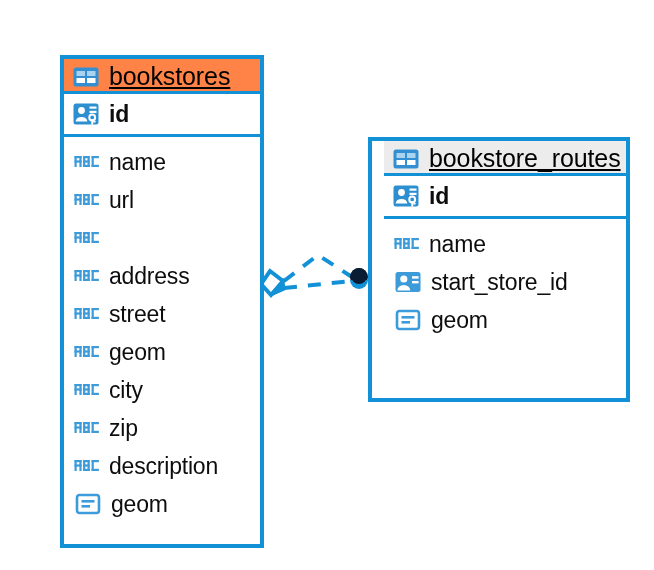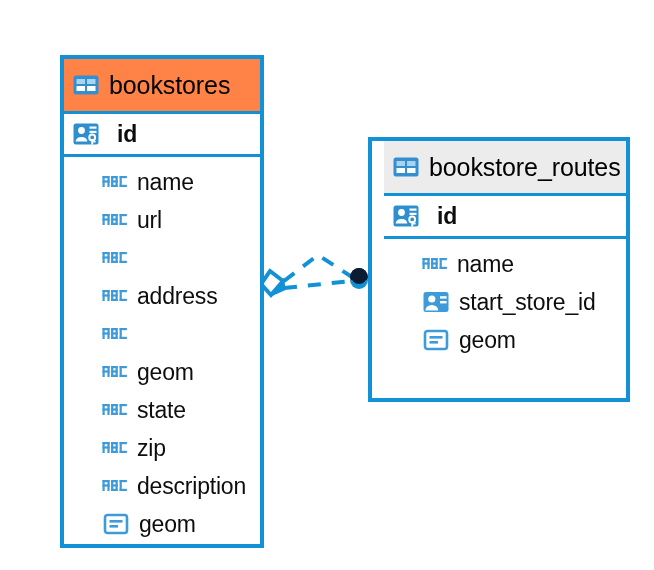--- a/index.html
+++ b/index.html
@@ -23,62 +23,62 @@
   
   .entity {
     position: absolute;
     box-sizing: border-box;
     border: 4px solid #1391d6;
     background: #ffffff;
   }
 
   .entity-header {
     display: flex;
-    align-items: center;
+    align-items: flex-end;
     box-sizing: border-box;
-    height: 52px;
+    height: 32px;
     padding-left: 8px;
     gap: 9px;
+    text-decoration: underline;
   }
   .entity-header.accent-orange { background: #ff8347; }
   .entity-header.accent-gray   { background: #ececec; }
 
   .entity-title {
     font-size: 25px;
     color: #000000;
     letter-spacing: -0.1px;
     white-space: nowrap;
   }
 
   .pk-row {
     display: flex;
     align-items: center;
     box-sizing: border-box;
     height: 46px;
     padding-left: 8px;
-    gap: 17px;
+    gap: 9px;
     border-top: 3px solid #1391d6;
     border-bottom: 3px solid #1391d6;
     background: #ffffff;
   }
   .pk-row .field-label {
     font-weight: bold;
   }
 
   .field-list {
     padding: 6px 0 6px 0;
   }
 
   .field-row {
     display: flex;
     align-items: center;
     height: 38px;
     padding-left: 10px;
     gap: 9px;
-    margin-left: 28px;
   }
 
   .field-label {
     font-size: 23px;
     color: #0d0d0d;
     white-space: nowrap;
     letter-spacing: -0.2px;
   }
 
   
@@ -257,20 +257,21 @@
               <rect x="9.1" y="4" width="6.6" height="2.2"></rect>
                 <rect x="9.1" y="8.4" width="6.6" height="2.2"></rect>
               <rect x="9.1" y="12.8" width="6.6" height="2.2"></rect>
                 <rect x="13.5" y="4" width="2.2" height="11"></rect>
               <rect x="17.6" y="4" width="2.2" height="11"></rect>
               <rect x="17.6" y="4" width="7.3" height="2.2"></rect>
                 <rect x="17.6" y="12.8" width="7.3" height="2.2"></rect>
             </g>
           </svg>
         </span>
+        <span class="field-label">street</span>
       </div>
 
       <div class="field-row">
         <span class="icon icon-abc">
           <svg width="26" height="20" viewBox="0 0 26 20" xmlns="http://www.w3.org/2000/svg">
             <g fill="#3d9bd9">
               <rect x="0.5" y="4" width="2.2" height="11"></rect>
                 <rect x="5.4" y="4" width="2.2" height="11"></rect>
               <rect x="0.5" y="4" width="7.1" height="2.2"></rect>
                 <rect x="0.5" y="8.4" width="7.1" height="2.2"></rect>
@@ -300,21 +301,21 @@
               <rect x="9.1" y="4" width="6.6" height="2.2"></rect>
                 <rect x="9.1" y="8.4" width="6.6" height="2.2"></rect>
               <rect x="9.1" y="12.8" width="6.6" height="2.2"></rect>
                 <rect x="13.5" y="4" width="2.2" height="11"></rect>
               <rect x="17.6" y="4" width="2.2" height="11"></rect>
               <rect x="17.6" y="4" width="7.3" height="2.2"></rect>
                 <rect x="17.6" y="12.8" width="7.3" height="2.2"></rect>
             </g>
           </svg>
         </span>
-        <span class="field-label">state</span>
+        <span class="field-label">city</span>
       </div>
 
       <div class="field-row">
         <span class="icon icon-abc">
           <svg width="26" height="20" viewBox="0 0 26 20" xmlns="http://www.w3.org/2000/svg">
             <g fill="#3d9bd9">
               <rect x="0.5" y="4" width="2.2" height="11"></rect>
                 <rect x="5.4" y="4" width="2.2" height="11"></rect>
               <rect x="0.5" y="4" width="7.1" height="2.2"></rect>
                 <rect x="0.5" y="8.4" width="7.1" height="2.2"></rect>

